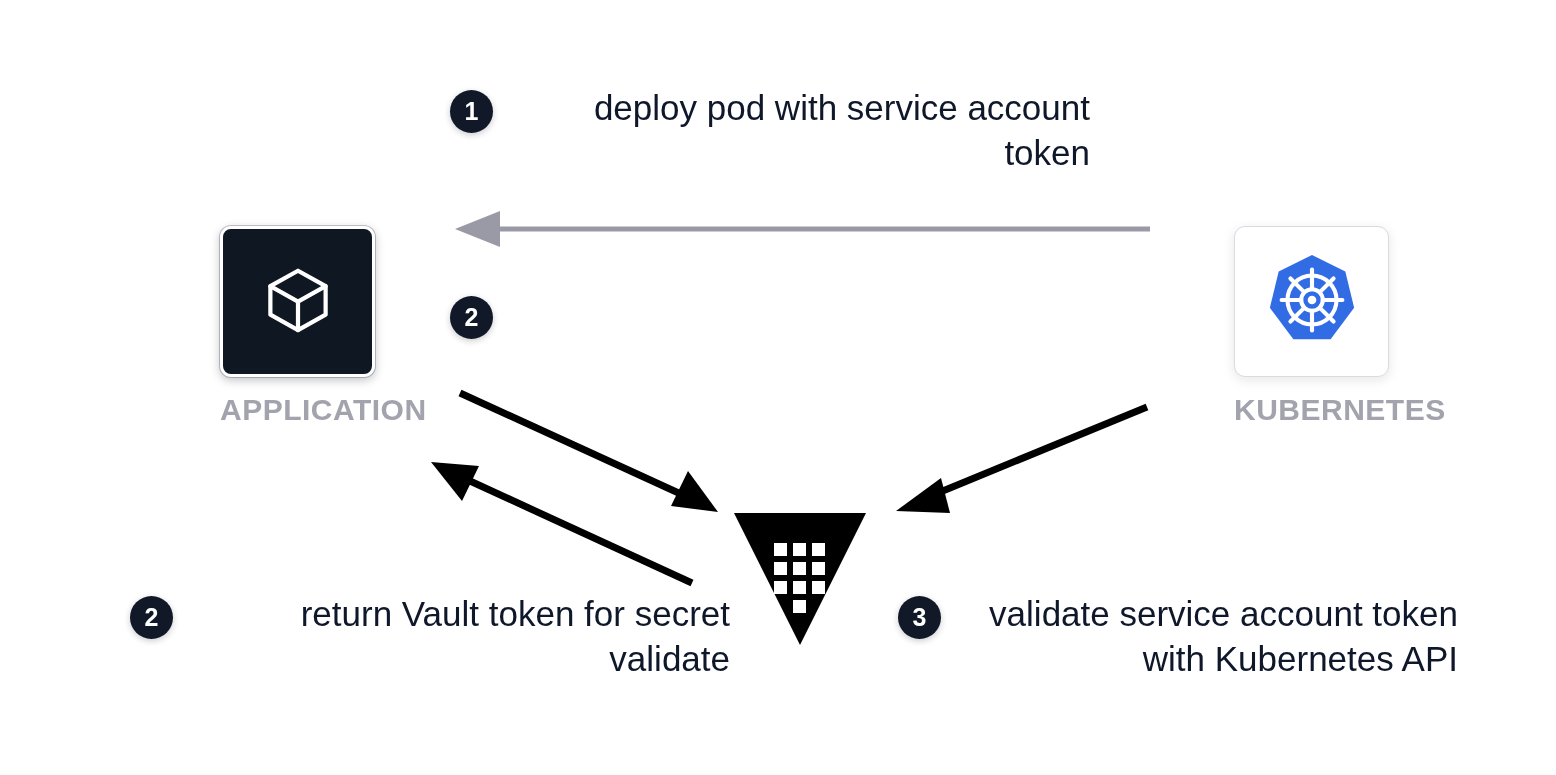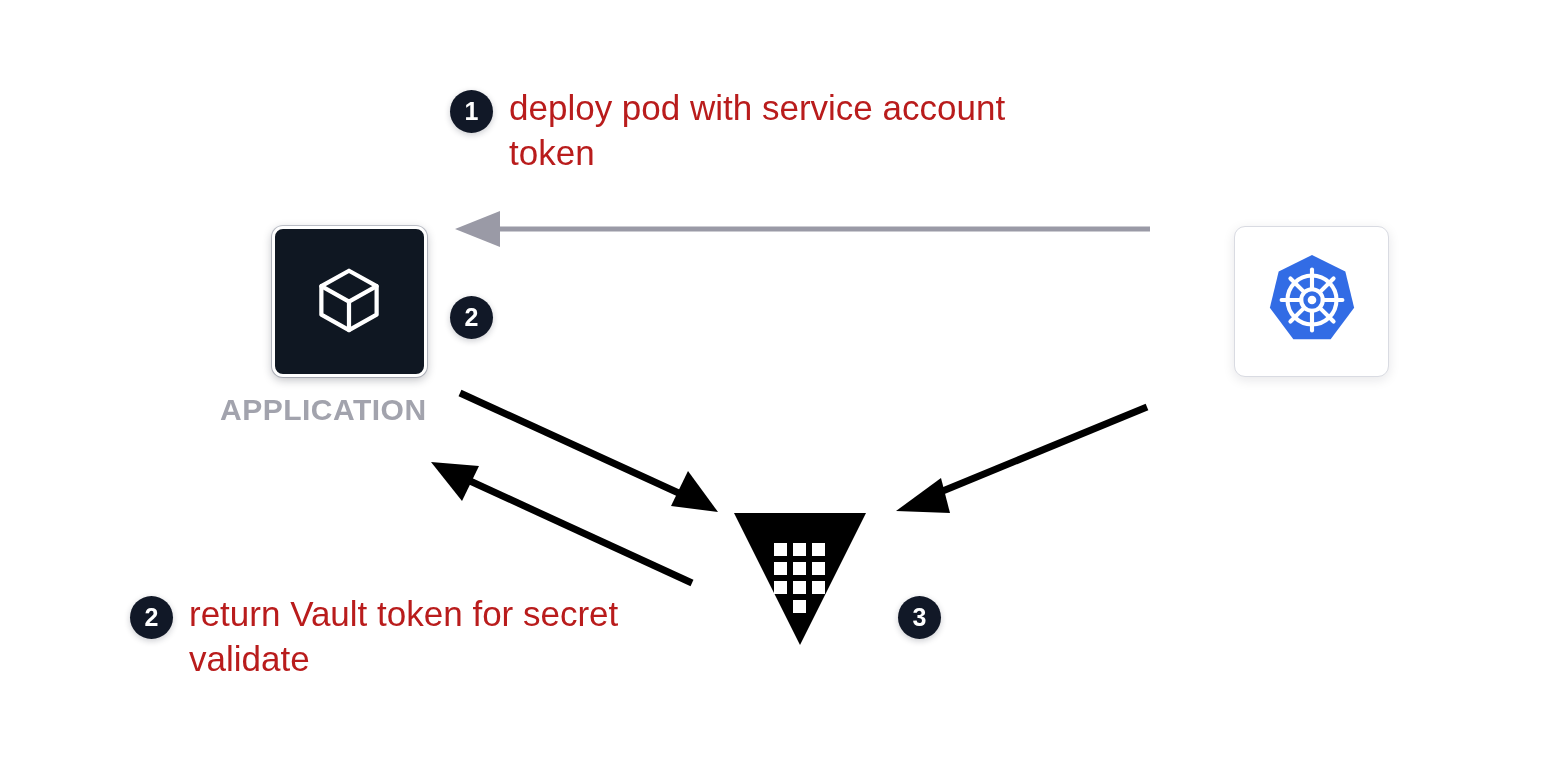--- a/index.html
+++ b/index.html
@@ -26,21 +26,21 @@
     top: 0;
     width: 1556px;
     height: 775px;
   }
 
   
   .node {
     position: absolute;
     display: flex;
     flex-direction: column;
-    align-items: flex-end;
+    align-items: flex-start;
   }
   .node-card {
     width: 155px;
     height: 151px;
     border-radius: 11px;
     display: flex;
     align-items: center;
     justify-content: center;
     box-sizing: border-box;
   }
@@ -93,22 +93,23 @@
     display: flex;
     align-items: center;
     justify-content: center;
     box-shadow: 0 2px 6px rgba(20,24,40,0.22);
     margin-top: 4px;
   }
   .step-text {
     margin-left: 16px;
     font-size: 35px;
     line-height: 1.28;
-    color: #b91c1c;
+    color: #0f172a;
     font-weight: normal;
+    text-align: right;
   }
 
   #step-1 { left: 450px; top: 86px;  width: 640px; }
   #step-2 { left: 450px; top: 292px; width: 540px; }
   #step-3 { left: 130px; top: 592px; width: 600px; }
   #step-4 { left: 898px; top: 592px; width: 560px; }
 </style>
 </head>
 <body>
 
@@ -166,20 +167,21 @@
             <line x1="61" y1="50" x2="81" y2="50"></line>
             <line x1="28" y1="28" x2="42" y2="42"></line>
             <line x1="58" y1="58" x2="72" y2="72"></line>
             <line x1="72" y1="28" x2="58" y2="42"></line>
             <line x1="42" y1="58" x2="28" y2="72"></line>
           </g>
           <circle cx="50" cy="50" r="4.4" fill="#ffffff"></circle>
         </svg>
       </span>
     </div>
+    <div class="node-label">KUBERNETES</div>
   </div>
 
   <div id="vault-mark">
     <span>
       <svg width="136" height="136" viewBox="0 0 136 136" xmlns="http://www.w3.org/2000/svg">
         <polygon points="2,2 134,2 68,134" fill="#000000"></polygon>
         <g fill="#ffffff">
           <rect x="42" y="32" width="13" height="13"></rect>
           <rect x="61" y="32" width="13" height="13"></rect>
           <rect x="80" y="32" width="13" height="13"></rect>
@@ -204,15 +206,16 @@
     <div class="step-badge">2</div>
   </div>
 
   <div class="step" id="step-3">
     <div class="step-badge">2</div>
     <div class="step-text">return Vault token for secret validate</div>
   </div>
 
   <div class="step" id="step-4">
     <div class="step-badge">3</div>
+    <div class="step-text">validate service account token with Kubernetes API</div>
   </div>
 
 </div>
 
 </body></html>

